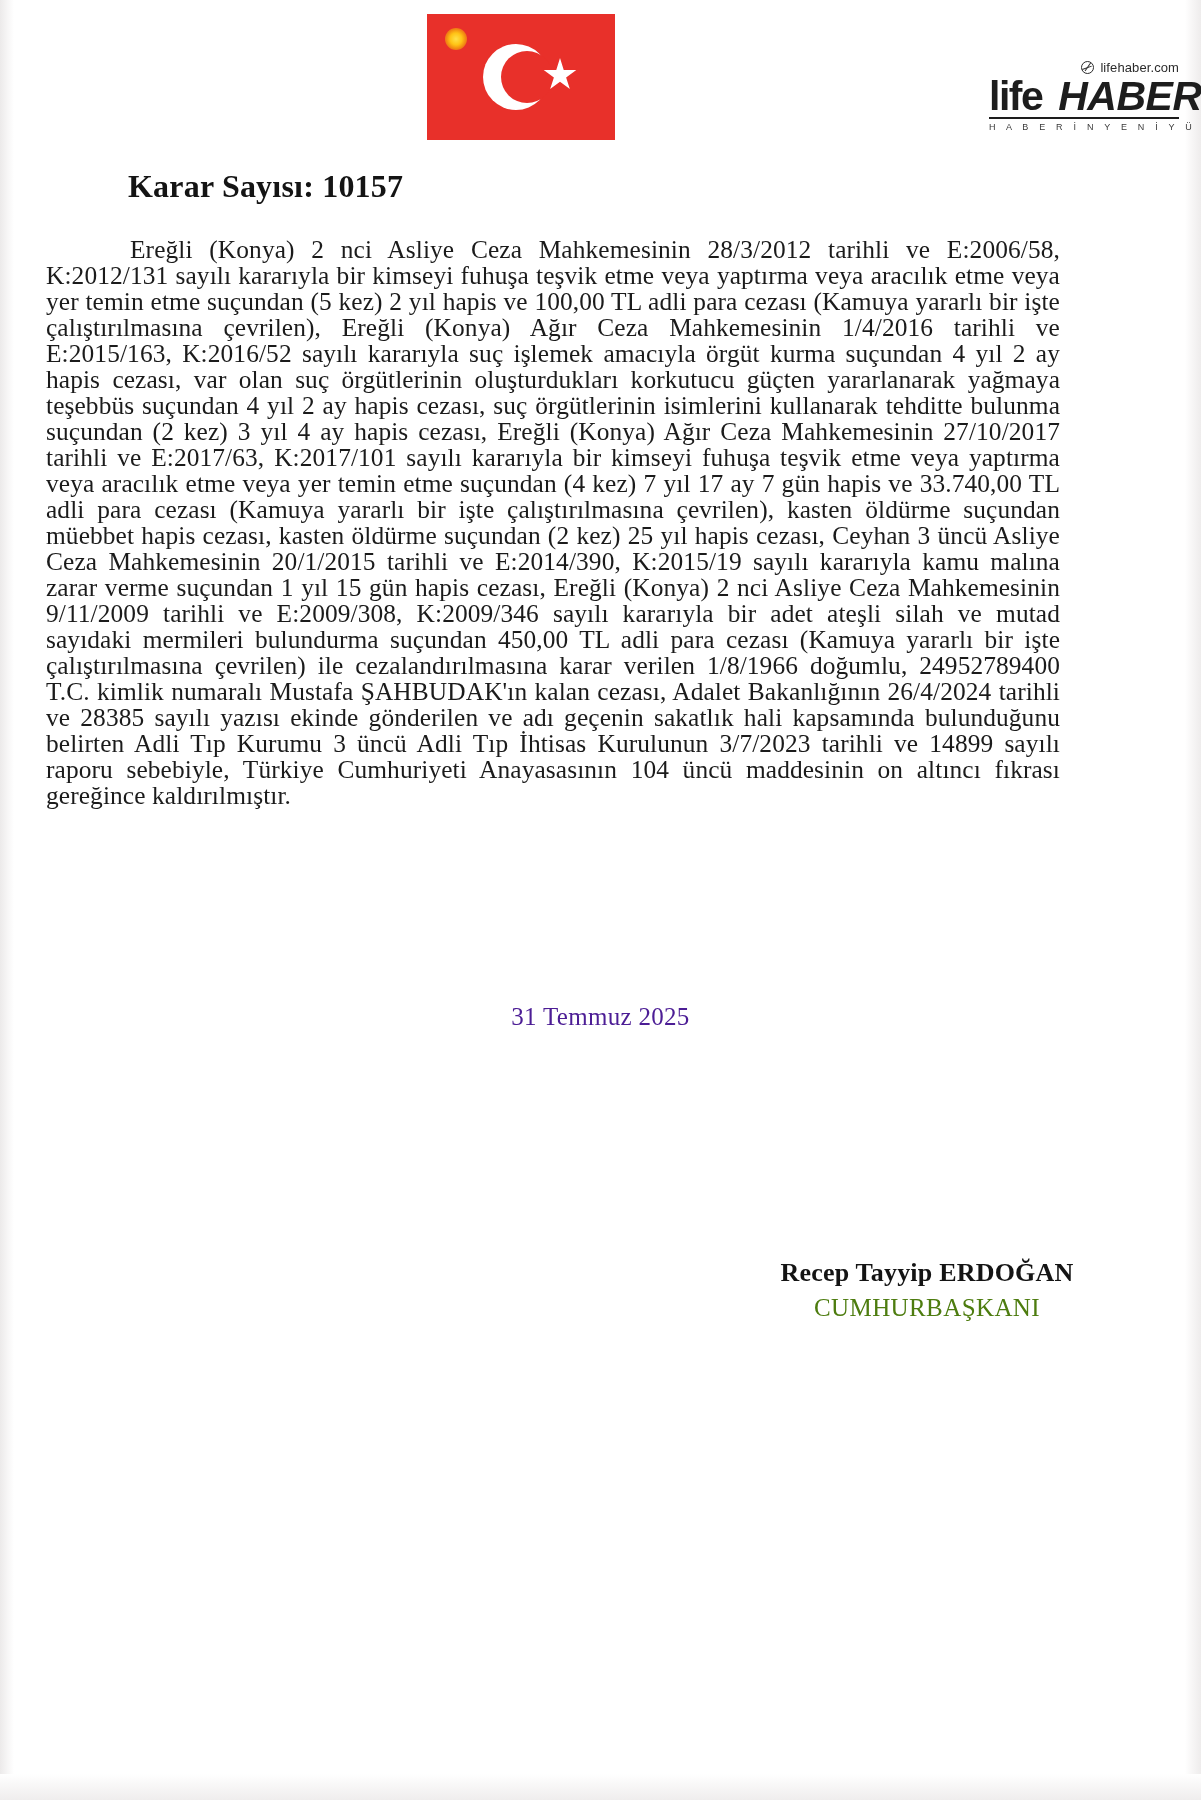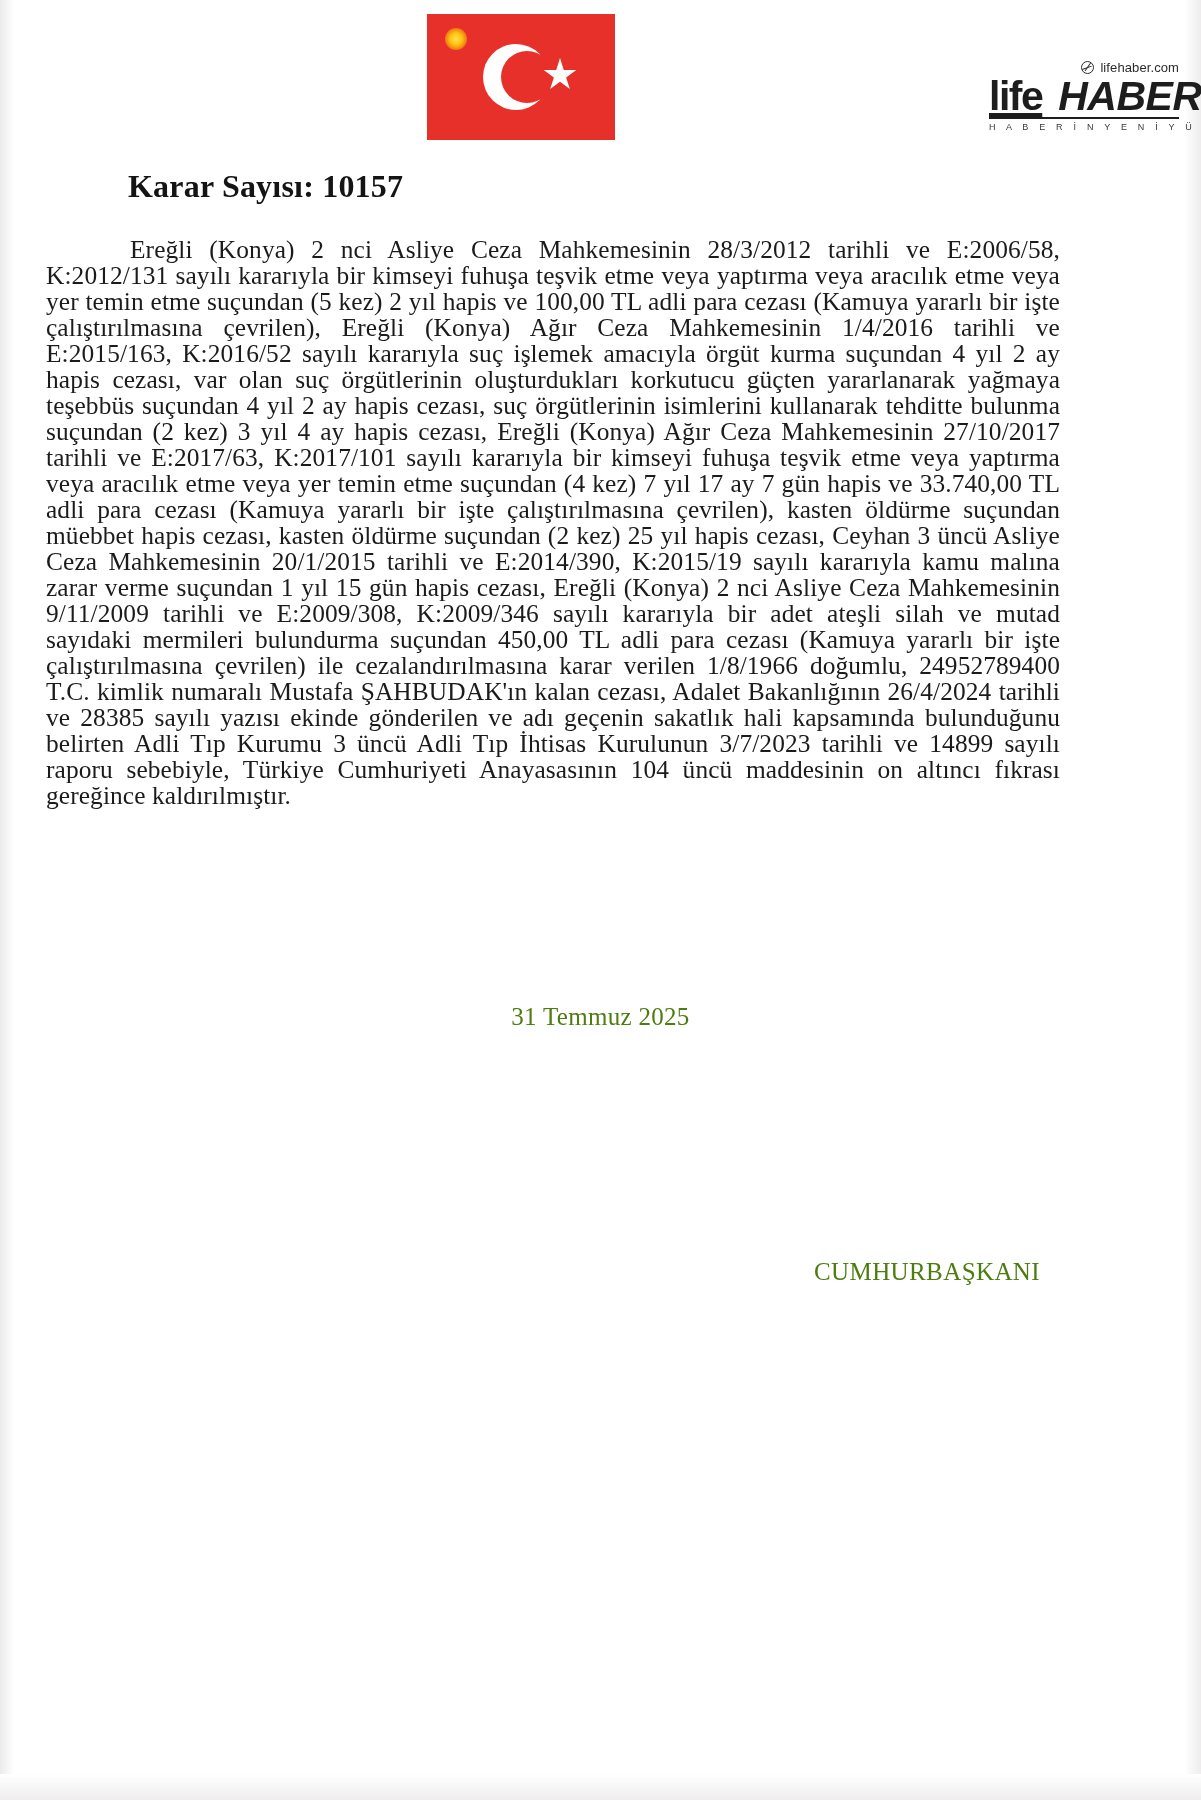--- a/index.html
+++ b/index.html
@@ -153,21 +153,20 @@
     font-family: "Liberation Sans", sans-serif;
     font-weight: bold;
     font-size: 41px;
     line-height: 0.95;
     color: #1d1d1d;
     letter-spacing: -1.5px;
     white-space: nowrap;
   }
   #logo .logo-wordmark .w-life {
     font-style: normal;
-    text-decoration: underline;
   }
   #logo .logo-wordmark .w-haber {
     font-style: italic;
     letter-spacing: -0.5px;
     margin-left: 16px;
     -webkit-text-stroke: 0px;
   }
   #logo .logo-rule {
     height: 2px;
     background: #1d1d1d;
@@ -207,21 +206,21 @@
     letter-spacing: 0.1px;
   }
 
   #doc-date {
     position: absolute;
     left: 0;
     top: 1003px;
     width: 1201px;
     text-align: center;
     font-size: 25px;
-    color: #4d7c0f;
+    color: #4c1d95;
     letter-spacing: 0.3px;
   }
 
   #signature {
     position: absolute;
     right: 94px;
     top: 1258px;
     text-align: center;
     width: 360px;
   }
@@ -268,16 +267,17 @@
 
   </div>
 
   <div id="doc-title">Karar Sayısı: 10157</div>
 
   <div id="doc-body">Ereğli (Konya) 2 nci Asliye Ceza Mahkemesinin 28/3/2012 tarihli ve E:2006/58, K:2012/131 sayılı kararıyla bir kimseyi fuhuşa teşvik etme veya yaptırma veya aracılık etme veya yer temin etme suçundan (5 kez) 2 yıl hapis ve 100,00 TL adli para cezası (Kamuya yararlı bir işte çalıştırılmasına çevrilen), Ereğli (Konya) Ağır Ceza Mahkemesinin 1/4/2016 tarihli ve E:2015/163, K:2016/52 sayılı kararıyla suç işlemek amacıyla örgüt kurma suçundan 4 yıl 2 ay hapis cezası, var olan suç örgütlerinin oluşturdukları korkutucu güçten yararlanarak yağmaya teşebbüs suçundan 4 yıl 2 ay hapis cezası, suç örgütlerinin isimlerini kullanarak tehditte bulunma suçundan (2 kez) 3 yıl 4 ay hapis cezası, Ereğli (Konya) Ağır Ceza Mahkemesinin 27/10/2017 tarihli ve E:2017/63, K:2017/101 sayılı kararıyla bir kimseyi fuhuşa teşvik etme veya yaptırma veya aracılık etme veya yer temin etme suçundan (4 kez) 7 yıl 17 ay 7 gün hapis ve 33.740,00 TL adli para cezası (Kamuya yararlı bir işte çalıştırılmasına çevrilen), kasten öldürme suçundan müebbet hapis cezası, kasten öldürme suçundan (2 kez) 25 yıl hapis cezası, Ceyhan 3 üncü Asliye Ceza Mahkemesinin 20/1/2015 tarihli ve E:2014/390, K:2015/19 sayılı kararıyla kamu malına zarar verme suçundan 1 yıl 15 gün hapis cezası, Ereğli (Konya) 2 nci Asliye Ceza Mahkemesinin 9/11/2009 tarihli ve E:2009/308, K:2009/346 sayılı kararıyla bir adet ateşli silah ve mutad sayıdaki mermileri bulundurma suçundan 450,00 TL adli para cezası (Kamuya yararlı bir işte çalıştırılmasına çevrilen) ile cezalandırılmasına karar verilen 1/8/1966 doğumlu, 24952789400 T.C. kimlik numaralı Mustafa ŞAHBUDAK'ın kalan cezası, Adalet Bakanlığının 26/4/2024 tarihli ve 28385 sayılı yazısı ekinde gönderilen ve adı geçenin sakatlık hali kapsamında bulunduğunu belirten Adli Tıp Kurumu 3 üncü Adli Tıp İhtisas Kurulunun 3/7/2023 tarihli ve 14899 sayılı raporu sebebiyle, Türkiye Cumhuriyeti Anayasasının 104 üncü maddesinin on altıncı fıkrası gereğince kaldırılmıştır.</div>
 
   <div id="doc-date">31 Temmuz 2025</div>
 
   <div id="signature">
+    <div class="sig-name">Recep Tayyip ERDOĞAN</div>
     <div class="sig-role">CUMHURBAŞKANI</div>
   </div>
 
 </div>
 
 </body></html>

